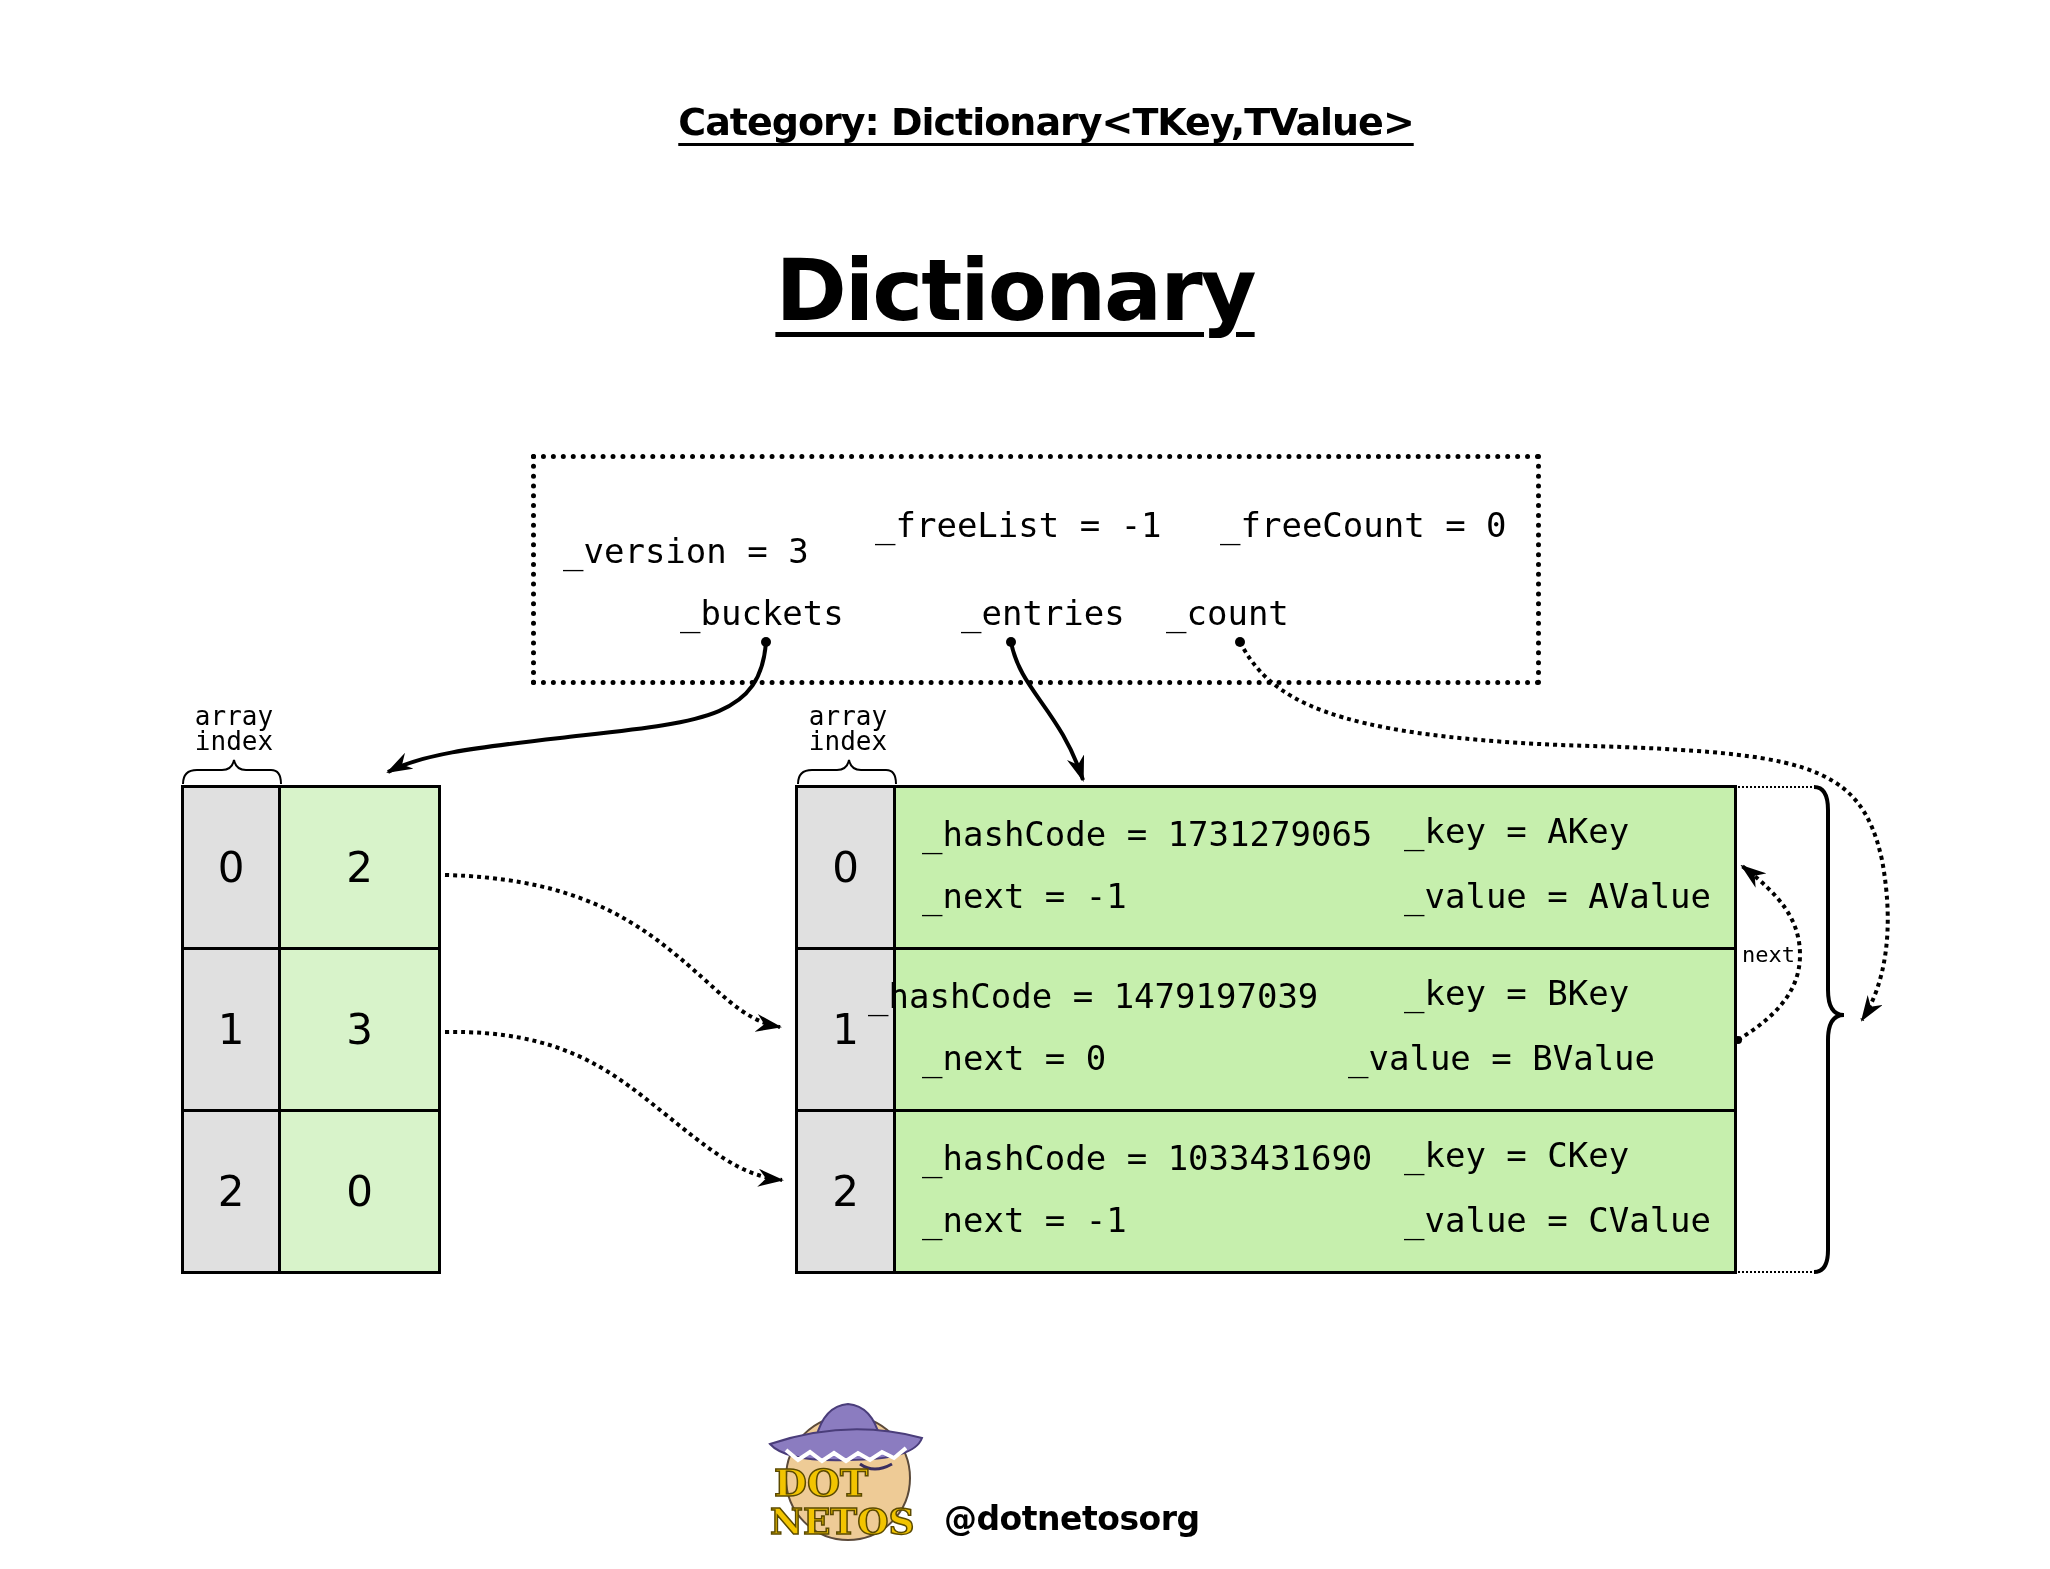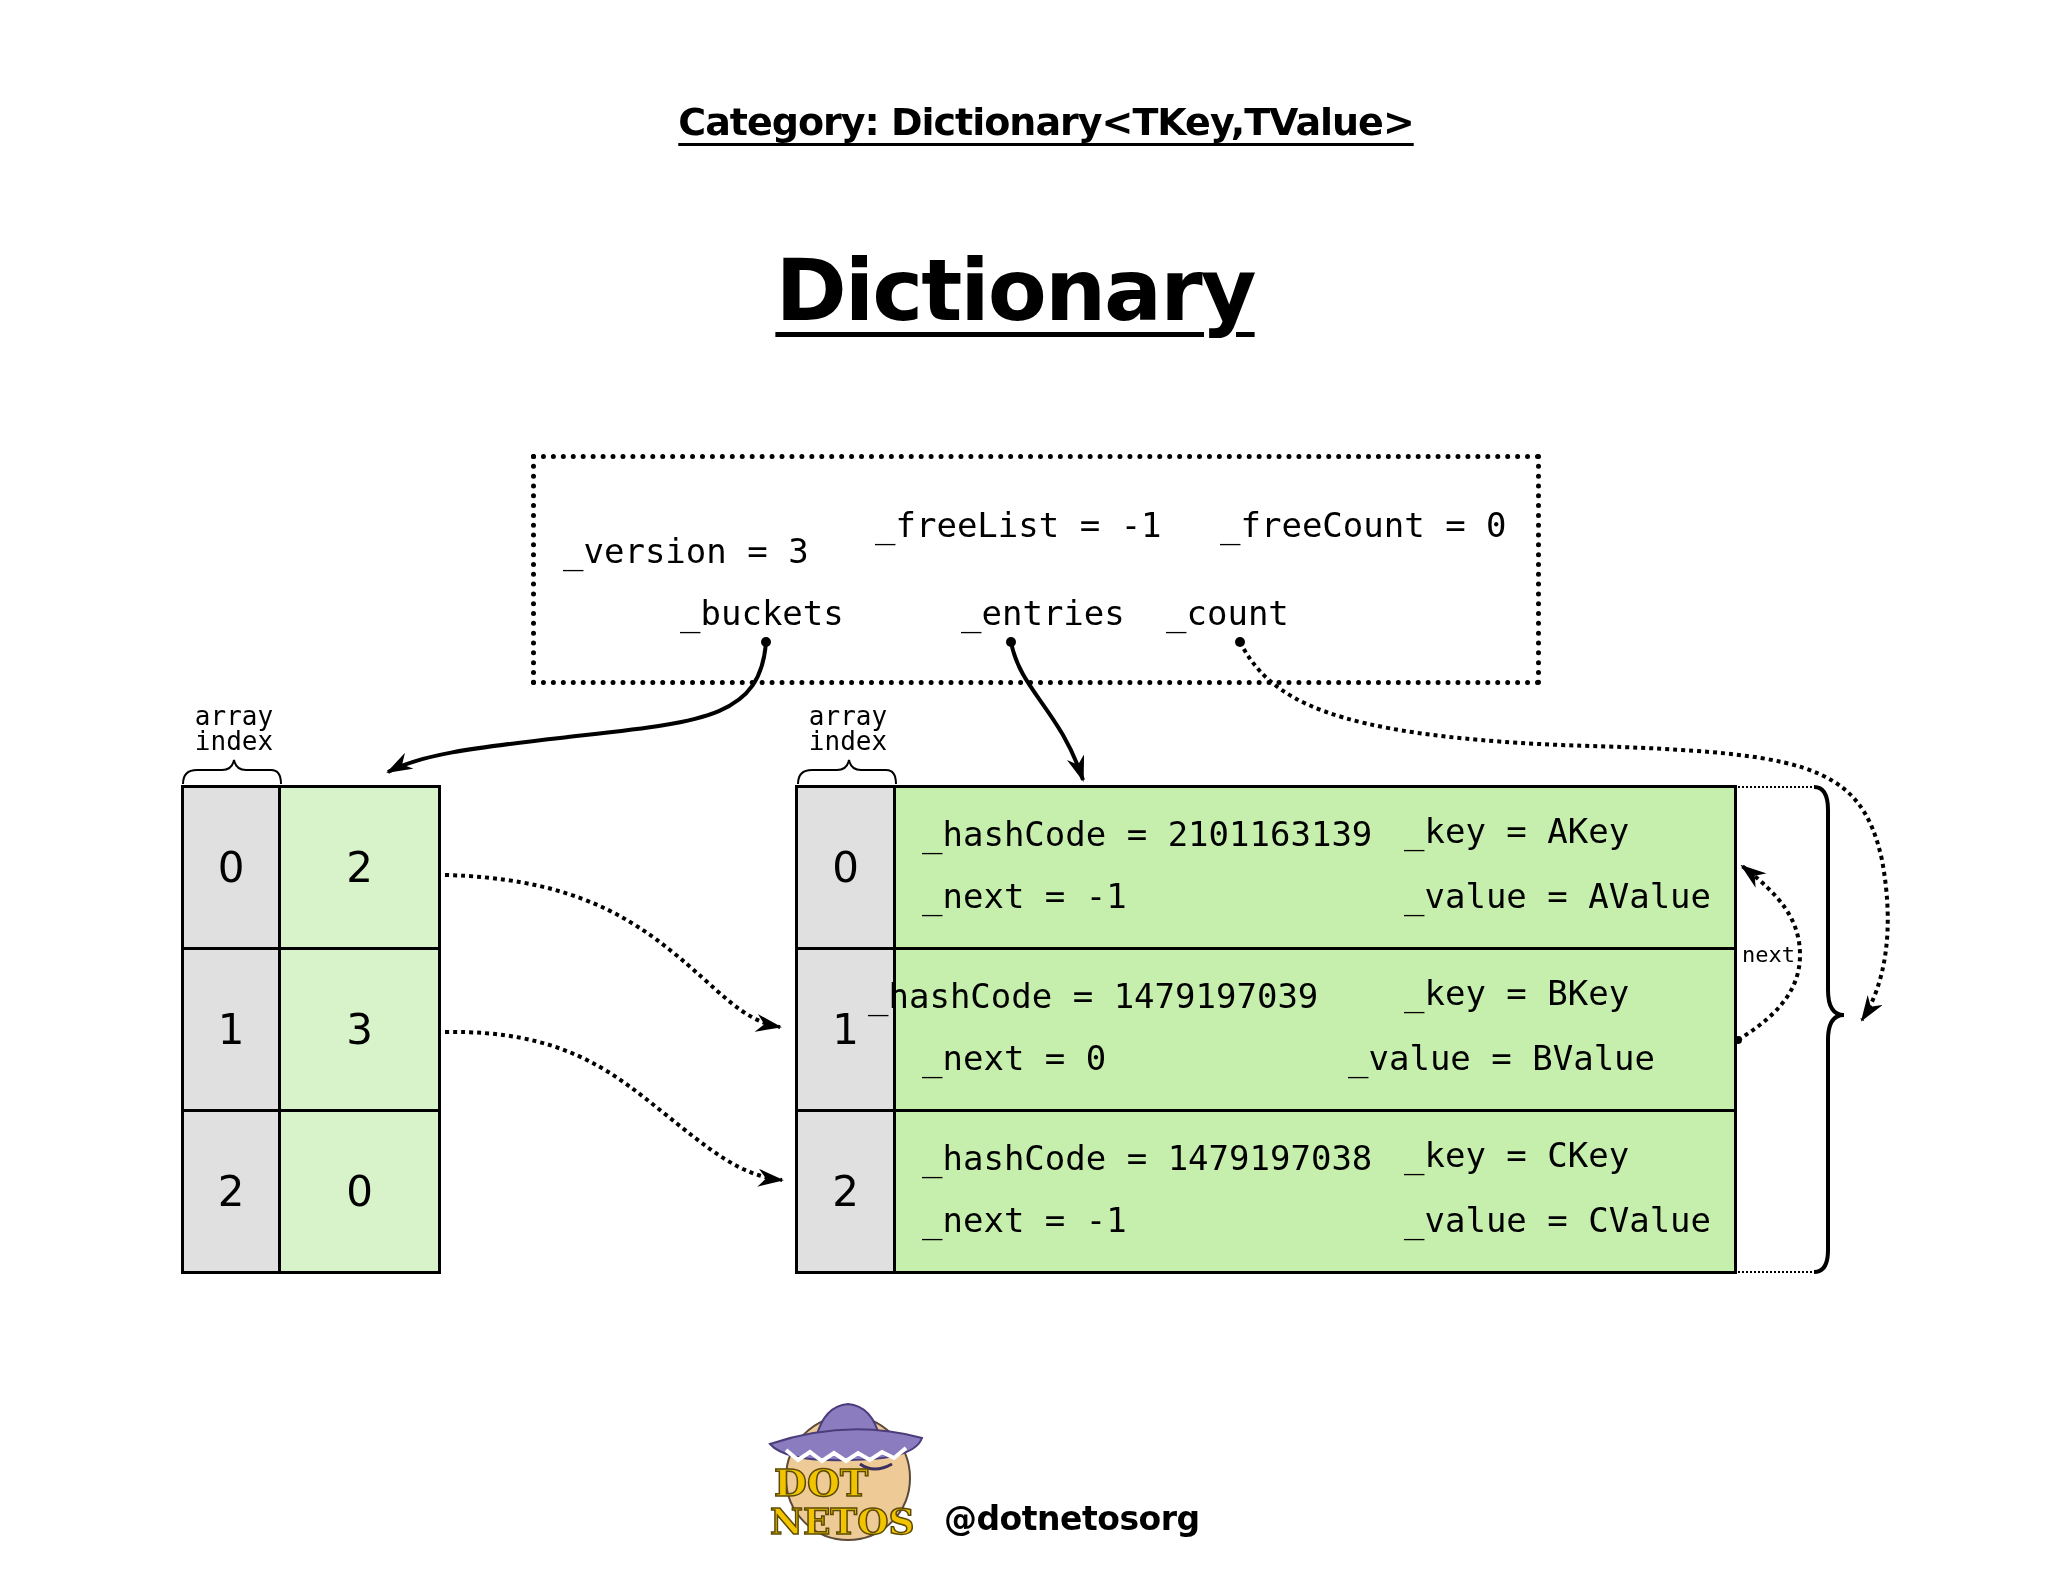--- a/index.html
+++ b/index.html
@@ -53,31 +53,31 @@
   <div>index</div>
 </div>
 
 <div class="cell idx" style="left:795px;top:785px;width:101px;height:165px;">0</div>
 <div class="cell entry" style="left:893px;top:785px;width:844px;height:165px;"></div>
 <div class="cell idx" style="left:795px;top:947px;width:101px;height:165px;">1</div>
 <div class="cell entry" style="left:893px;top:947px;width:844px;height:165px;"></div>
 <div class="cell idx" style="left:795px;top:1109px;width:101px;height:165px;">2</div>
 <div class="cell entry" style="left:893px;top:1109px;width:844px;height:165px;"></div>
 
-<div class="entry-text" style="left:922px;top:814px;">_hashCode = 2101163139</div>
+<div class="entry-text" style="left:922px;top:814px;">_hashCode = 1731279065</div>
 <div class="entry-text" style="left:922px;top:876px;">_next = -1</div>
 <div class="entry-text" style="left:1404px;top:811px;">_key = AKey</div>
 <div class="entry-text" style="left:1404px;top:876px;">_value = AValue</div>
 
 <div class="entry-text" style="left:868px;top:976px;">_hashCode = 1479197039</div>
 <div class="entry-text" style="left:922px;top:1038px;">_next = 0</div>
 <div class="entry-text" style="left:1404px;top:973px;">_key = BKey</div>
 <div class="entry-text" style="left:1348px;top:1038px;">_value = BValue</div>
 
-<div class="entry-text" style="left:922px;top:1138px;">_hashCode = 1479197038</div>
+<div class="entry-text" style="left:922px;top:1138px;">_hashCode = 1033431690</div>
 <div class="entry-text" style="left:922px;top:1200px;">_next = -1</div>
 <div class="entry-text" style="left:1404px;top:1135px;">_key = CKey</div>
 <div class="entry-text" style="left:1404px;top:1200px;">_value = CValue</div>
 
 <div class="abs next-label" style="left:1742px;top:942px;">next</div>
 
 <svg class="overlay" width="2050" height="1569" viewBox="0 0 2050 1569">
   <defs>
     <marker id="ah" viewBox="0 0 20 14" refX="18" refY="7" markerWidth="20" markerHeight="14" markerUnits="userSpaceOnUse" orient="auto">
       <path d="M0,0 L20,7 L0,14 L6,7 Z" fill="#000"></path>

